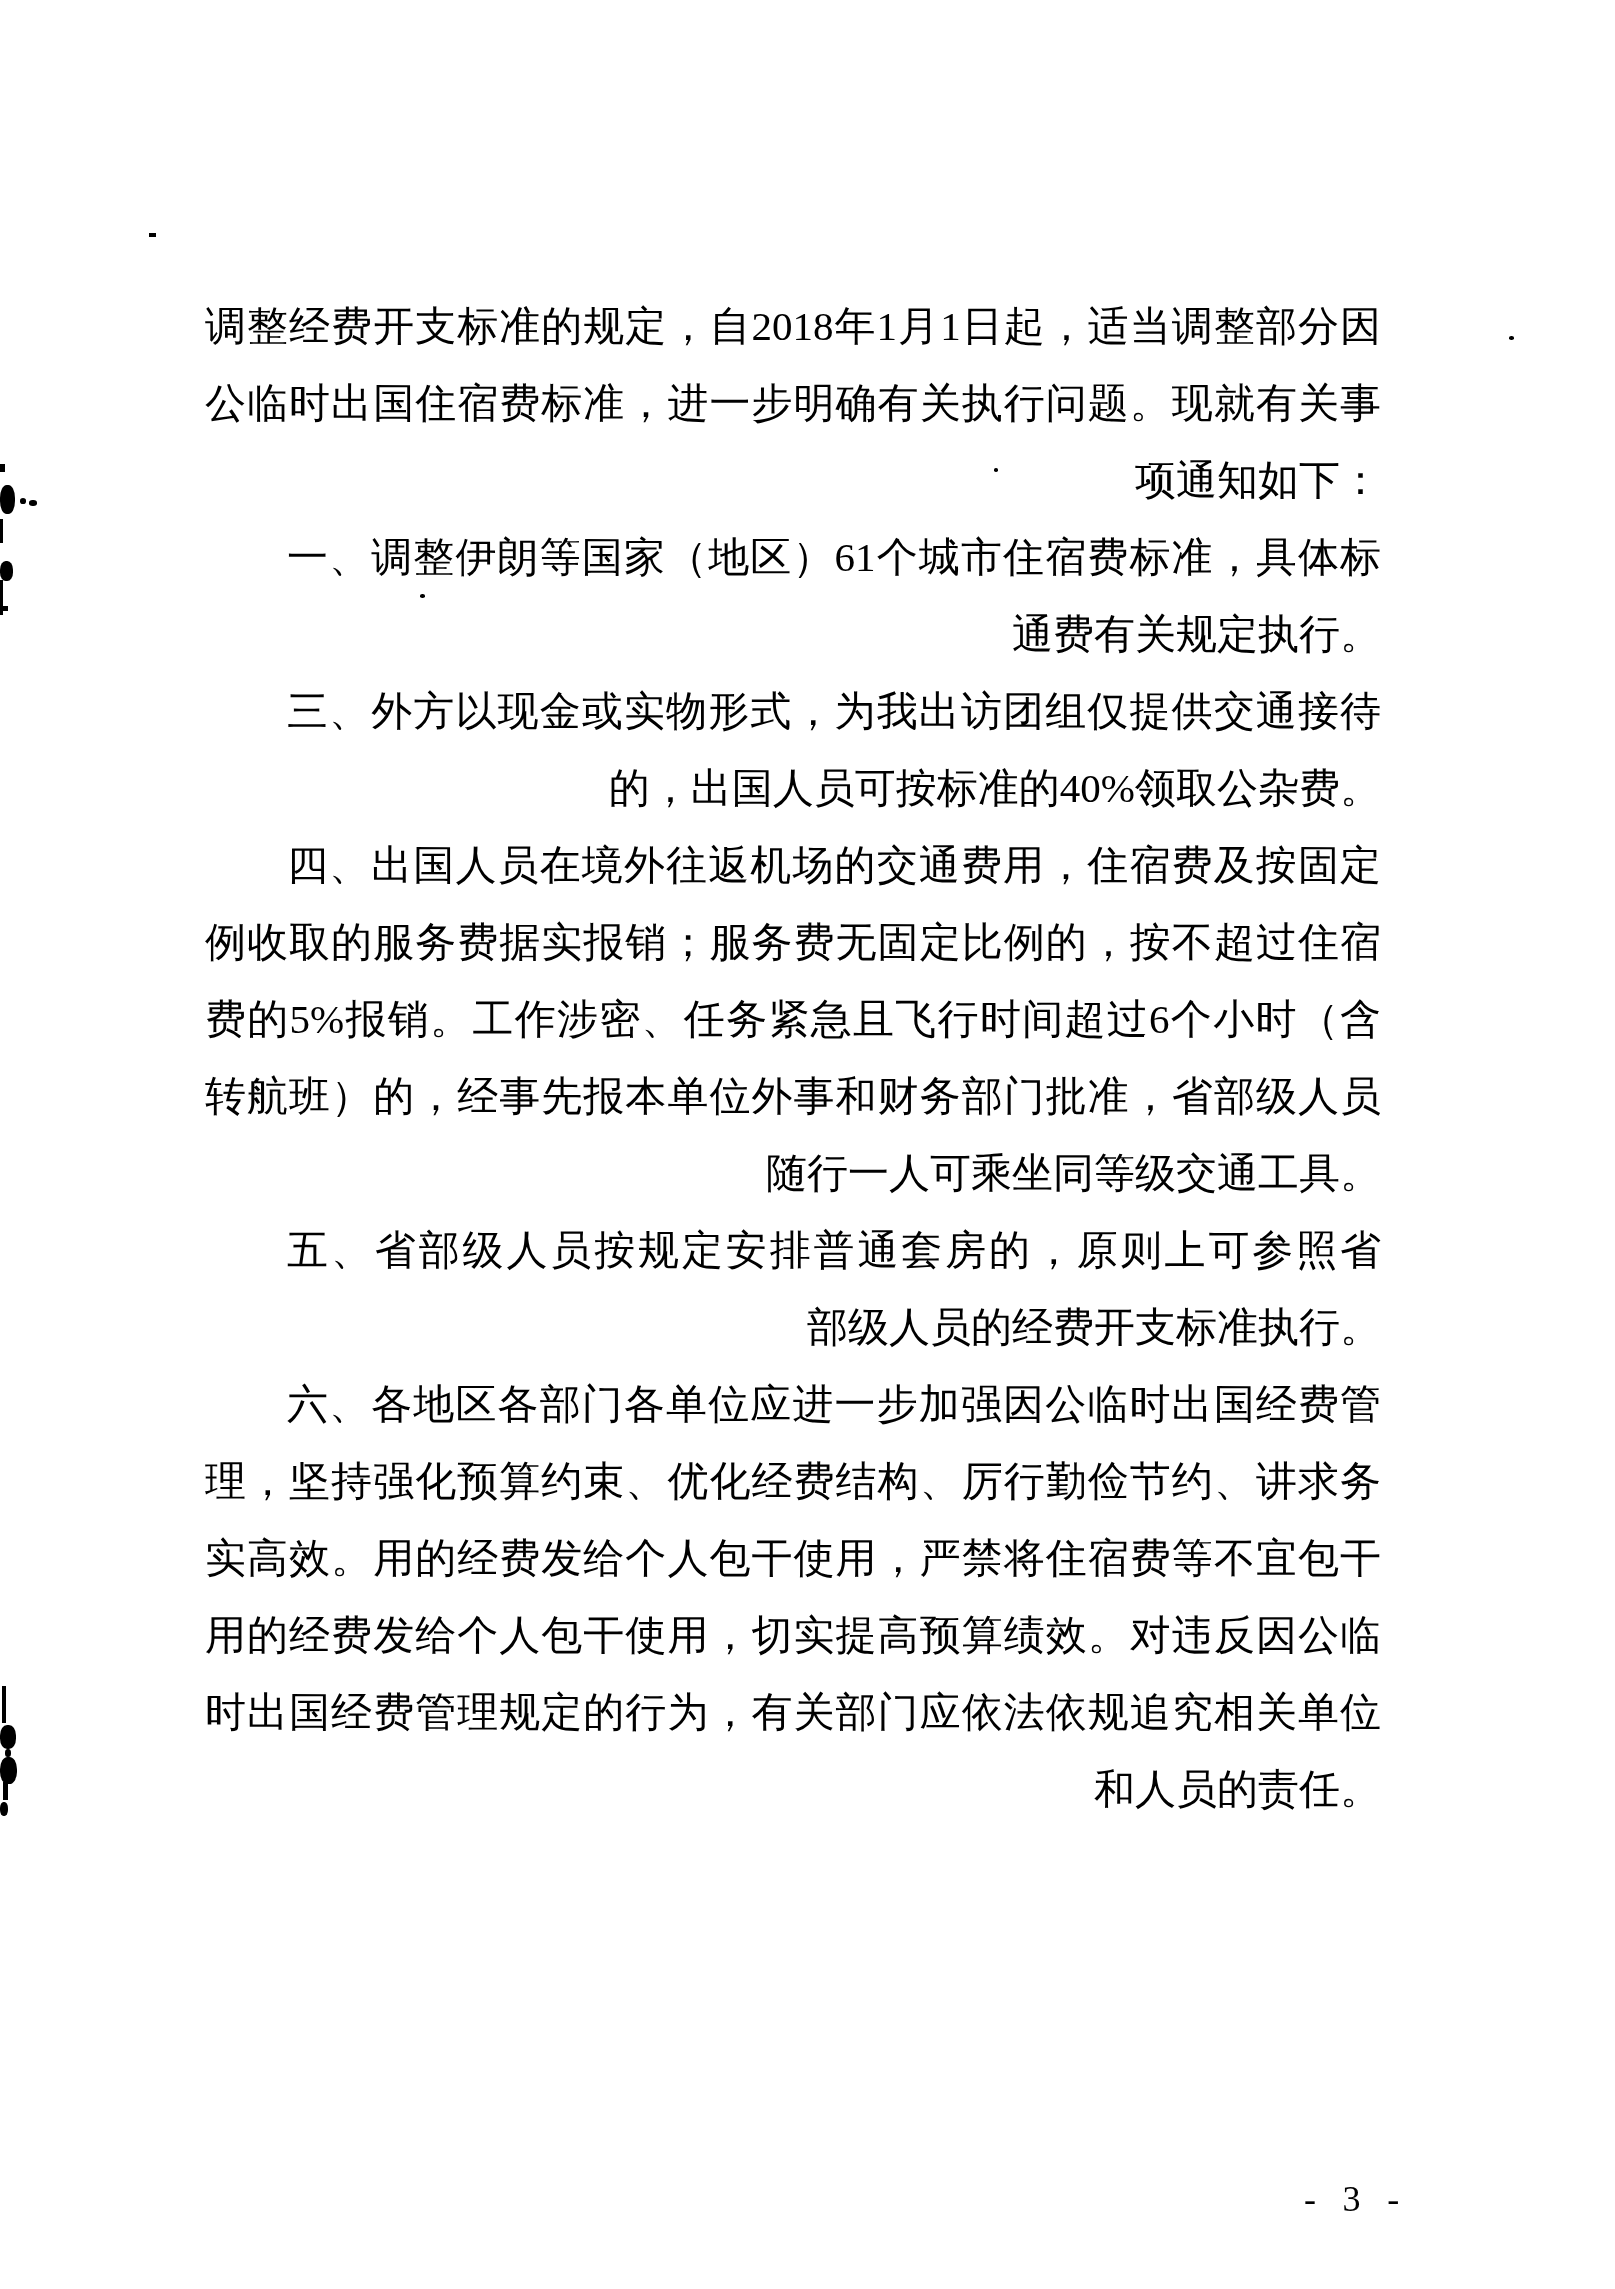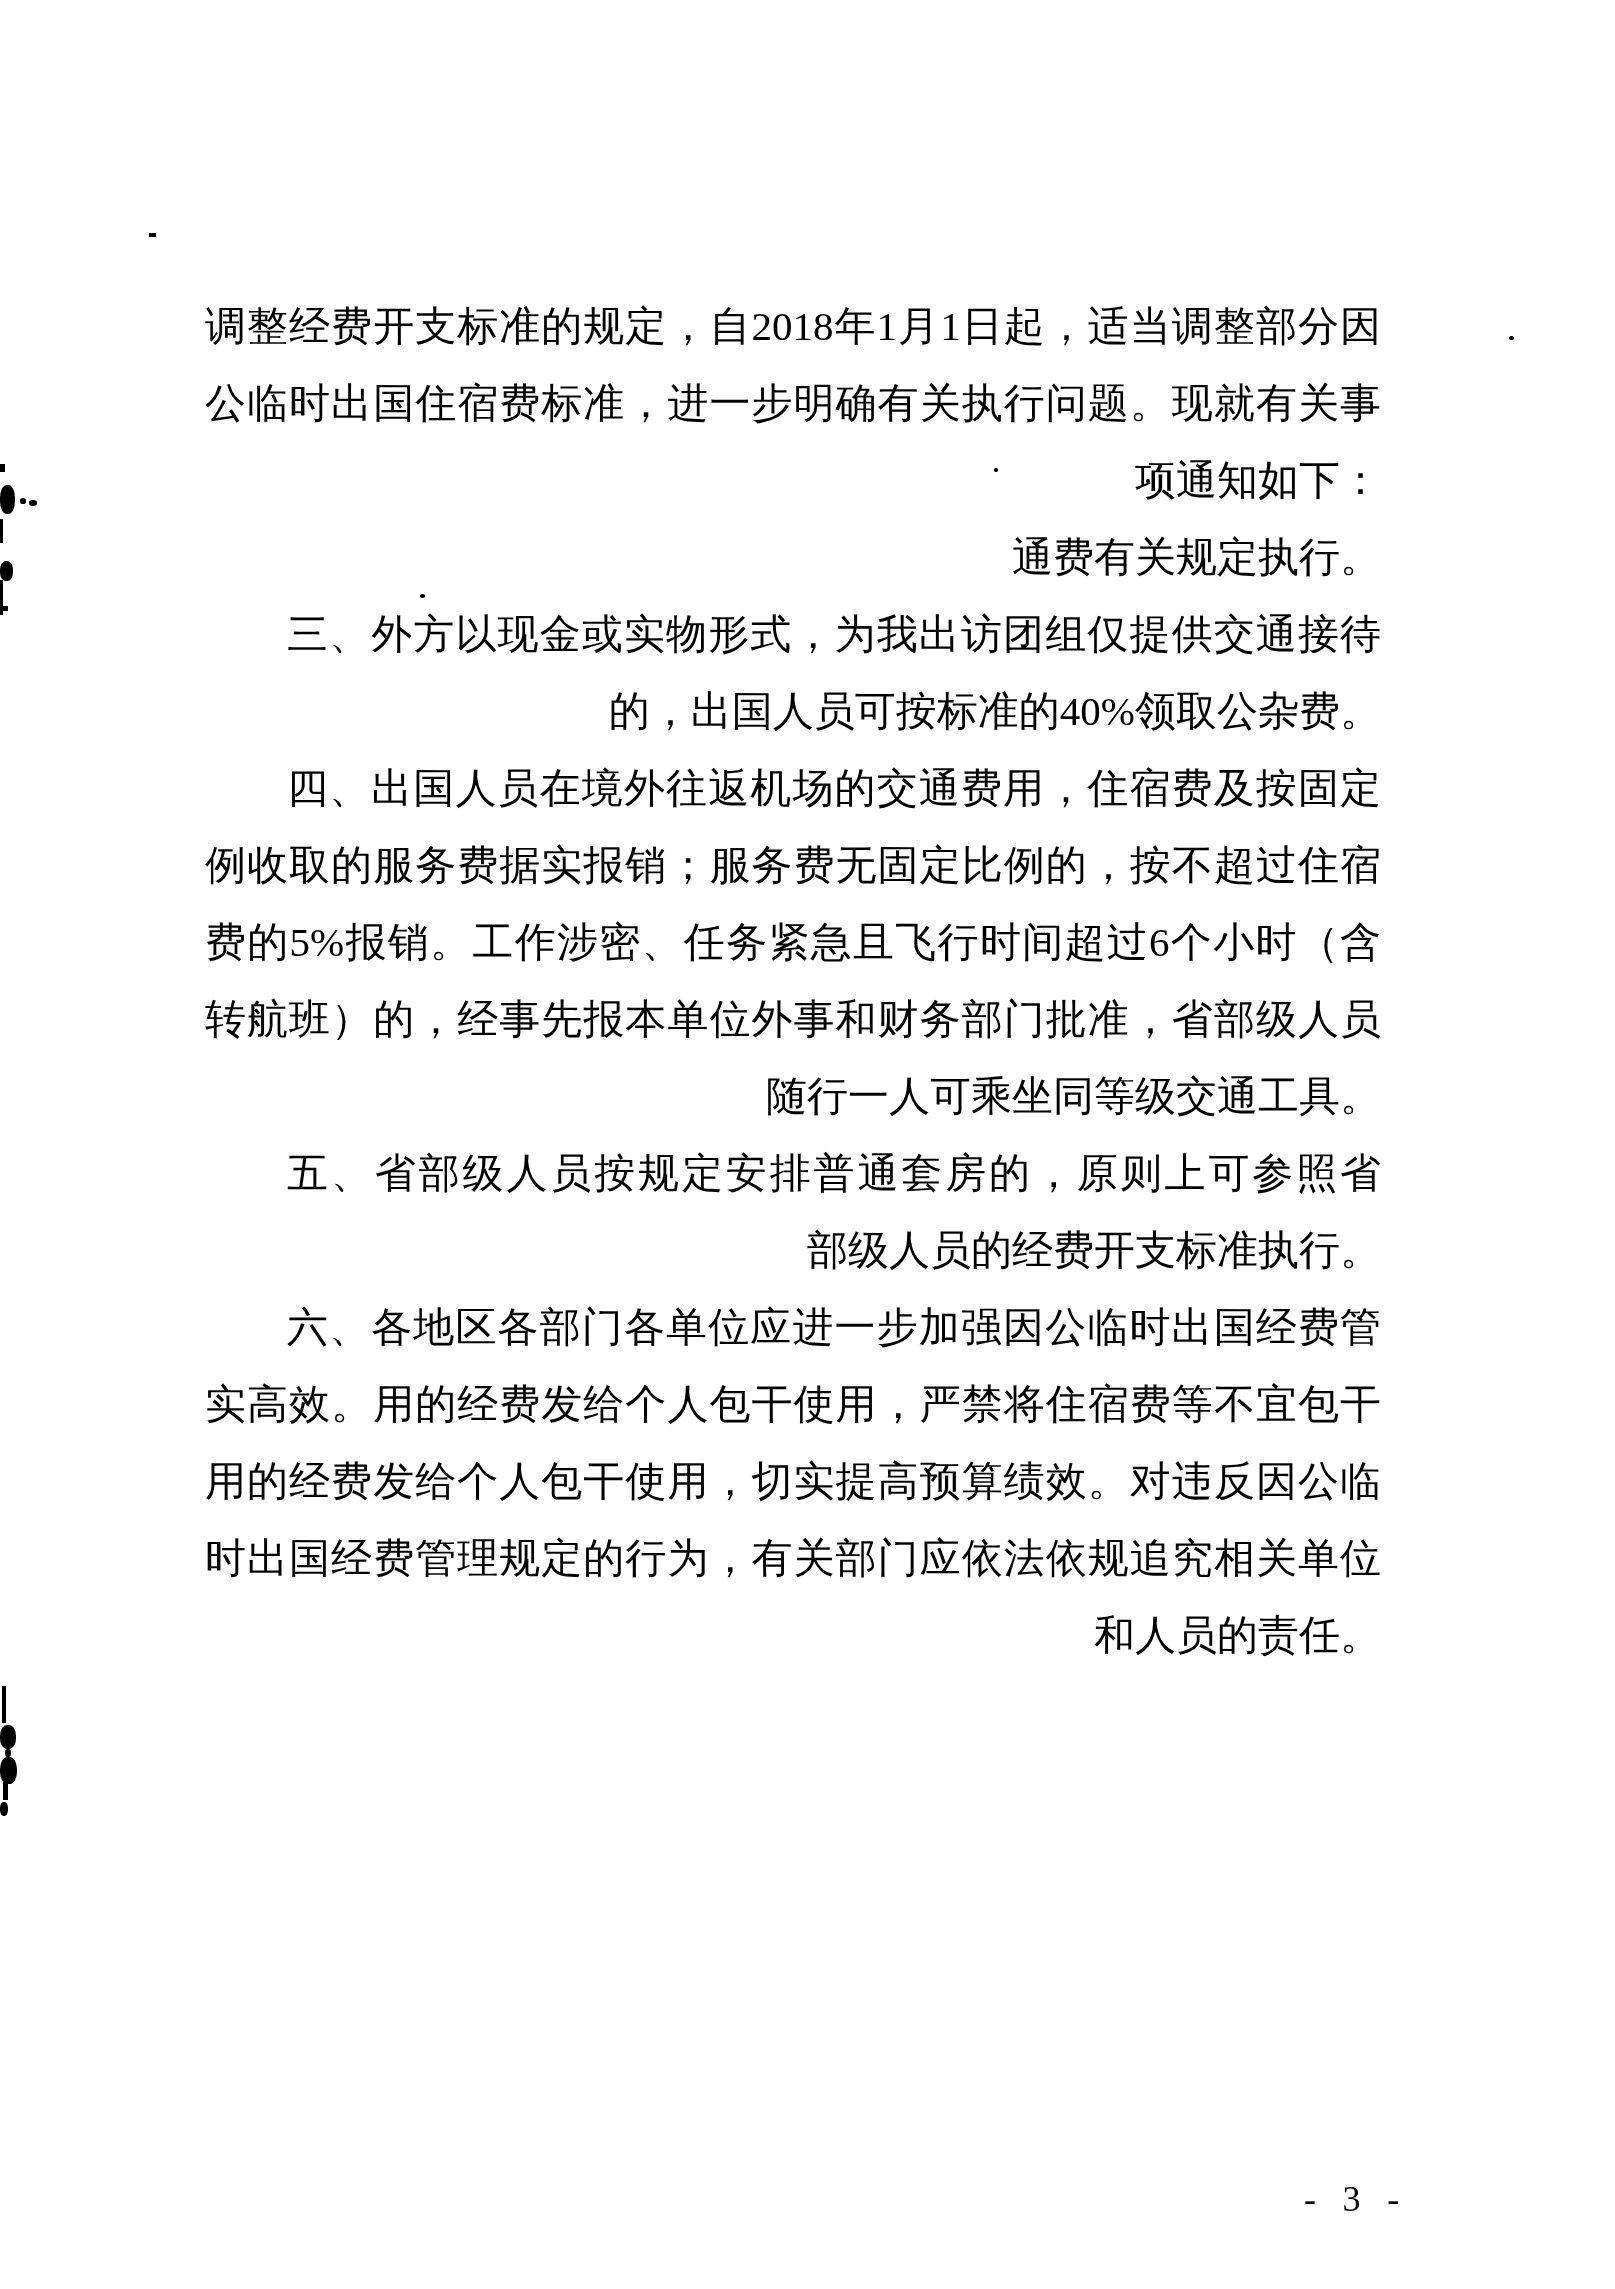--- a/index.html
+++ b/index.html
@@ -69,31 +69,33 @@
 </head>
 <body>
 
 <div class="page">
 
   <div class="text-block">
 
   <div class="line fill">调整经费开支标准的规定，自2018年1月1日起，适当调整部分因</div>
       <div class="line fill">公临时出国住宿费标准，进一步明确有关执行问题。现就有关事</div>
       <div class="line">项通知如下：</div>
+      <div class="line indent fill">一、调整伊朗等国家（地区）61个城市住宿费标准，具体标</div>
       <div class="line">通费有关规定执行。</div>
       <div class="line indent fill">三、外方以现金或实物形式，为我出访团组仅提供交通接待</div>
       <div class="line">的，出国人员可按标准的40%领取公杂费。</div>
       <div class="line indent fill">四、出国人员在境外往返机场的交通费用，住宿费及按固定比</div>
       <div class="line fill">例收取的服务费据实报销；服务费无固定比例的，按不超过住宿</div>
       <div class="line fill">费的5%报销。工作涉密、任务紧急且飞行时间超过6个小时（含中</div>
       <div class="line fill">转航班）的，经事先报本单位外事和财务部门批准，省部级人员</div>
       <div class="line">随行一人可乘坐同等级交通工具。</div>
       <div class="line indent fill">五、省部级人员按规定安排普通套房的，原则上可参照省</div>
       <div class="line">部级人员的经费开支标准执行。</div>
       <div class="line indent fill">六、各地区各部门各单位应进一步加强因公临时出国经费管</div>
+      <div class="line fill">理，坚持强化预算约束、优化经费结构、厉行勤俭节约、讲求务</div>
       <div class="line fill">实高效。用的经费发给个人包干使用，严禁将住宿费等不宜包干使</div>
       <div class="line fill">用的经费发给个人包干使用，切实提高预算绩效。对违反因公临</div>
       <div class="line fill">时出国经费管理规定的行为，有关部门应依法依规追究相关单位</div>
       <div class="line">和人员的责任。</div>
     </div>
 
   <div class="page-footer">- 3 -</div>
 
   <div class="artifact" style="left:0;top:464px;width:4.9px;height:7.8px;"></div>
   <div class="artifact round" style="left:0;top:485px;width:14.7px;height:29px;"></div>

